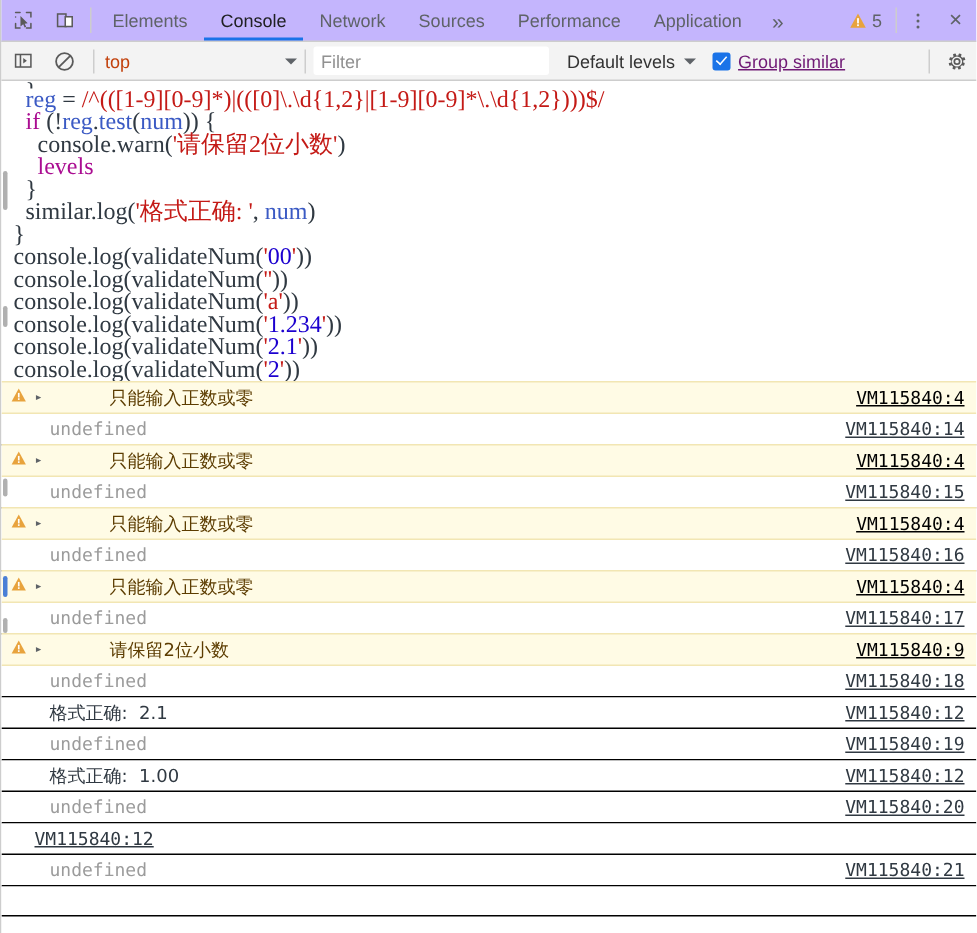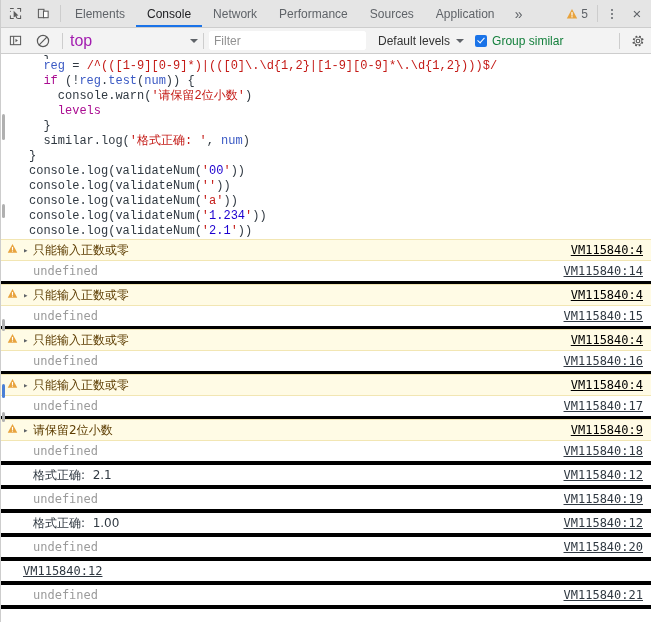--- a/index.html
+++ b/index.html
@@ -15,21 +15,21 @@
     width: 651px; height: 622px;
     display: flex; flex-direction: column;
     position: relative;
     border-left: 1px solid #cdcdcd;
   }
 
   
   .tabbar {
     height: 28px; min-height: 28px;
     display: flex; align-items: stretch;
-    background: #e5e5e5;
+    background: #c4b5fd;
     border-bottom: 1px solid #cdcdcd;
     font-size: 12px;
     position: relative;
   }
   .tb-iconbtn {
     width: 28px;
     display: flex; align-items: center; justify-content: center;
     color: #5a5a5a;
     flex: 0 0 auto;
   }
@@ -98,22 +98,22 @@
     flex: 0 0 auto;
   }
   .fb-sep {
     width: 1px; background: #cdcdcd;
     height: 16px; margin: 0 5px;
     flex: 0 0 auto;
   }
   .ctx-select {
     display: flex; align-items: center;
     min-width: 130px;
-    color: #a21caf;
-    font-size: 16px;
+    color: #c2410c;
+    font-size: 12px;
     padding-left: 2px;
     flex: 0 0 auto;
   }
   .ctx-select .lbl { flex: 1 1 auto; }
   .caret {
     width: 0; height: 0;
     border-left: 4px solid transparent;
     border-right: 4px solid transparent;
     border-top: 4px solid #5f6368;
     margin-left: 6px;
@@ -134,22 +134,23 @@
   .filter-input::placeholder { color: #919191; }
   .levels {
     display: flex; align-items: center;
     color: #333; font-size: 12px;
     margin-left: 12px;
     flex: 0 0 auto;
   }
   .grp {
     display: flex; align-items: center; gap: 5px;
     margin-left: 11px;
-    color: #15803d; font-size: 12px;
-    flex: 0 0 auto;
+    color: #701a75; font-size: 12px;
+    flex: 0 0 auto;
+    text-decoration: underline;
   }
   .chk {
     width: 12px; height: 12px;
     background: #1a73e8;
     border-radius: 2px;
     position: relative;
     flex: 0 0 auto;
   }
   .chk::after {
     content: "";
@@ -198,39 +199,39 @@
   .codeblock {
     padding: 0 0 0 0;
     border-bottom: 1px solid #f0f0f0;
     background: #fff;
     position: relative;
   }
   .codeline {
     height: 15px;
     line-height: 15px;
     white-space: pre;
-    padding-left: 28px;
+    padding-left: 8px;
     color: #303942;
-    font-family: Liberation Mono, monospace;
-    font-size: 12px;
+    font-family: Liberation Serif, serif;
+    font-size: 16px;
   }
   .codeline.clipped { height: 5px; overflow: hidden; line-height: 15px; }
   .k-kw   { color: #aa0d91; }
   .k-str  { color: #c41a16; }
   .k-num  { color: #1c00cf; }
   .k-var  { color: #3b5ac4; }
   .k-pln  { color: #303942; }
   .k-re   { color: #c41a16; }
 
   
   .msgrow {
     display: flex;
     align-items: flex-start;
     min-height: 20px;
-    border-bottom: 4px solid #000000;
+    border-bottom: 1px solid #000000;
     position: relative;
     padding: 2px 0 2px 0;
     background: #fff;
   }
   .msgrow.warn {
     background: #fffbe5;
     border-top: 1px solid #f2e6b3;
     border-bottom: 1px solid #f2e6b3;
     margin-top: -1px;
   }
@@ -249,21 +250,21 @@
   .msg-text {
     flex: 1 1 auto;
     line-height: 16px;
     white-space: pre;
     overflow: hidden;
     font-family: "DejaVu Sans Mono", monospace;
     font-size: 12px;
     color: #303942;
   }
   .msg-text.cjk { font-family: "DejaVu Sans", sans-serif; font-size: 12px; }
-  .msg-text.warn-t { color: #5c3c00; }
+  .msg-text.warn-t { color: #5c3c00; margin-left: 40px; }
   .msg-text.undef { color: #9b9b9b; }
   .msg-link {
     flex: 0 0 auto;
     padding-right: 8px;
     line-height: 16px;
     color: #303942;
     text-decoration: underline;
     font-family: "DejaVu Sans Mono", monospace;
     font-size: 12px;
     white-space: nowrap;
@@ -296,24 +297,24 @@
     <div class="tab">
         <span>Elements</span>
       </div>
     <div class="tab active">
         <span>Console</span>
       </div>
     <div class="tab">
         <span>Network</span>
       </div>
     <div class="tab">
+        <span>Sources</span>
+      </div>
+    <div class="tab">
         <span>Performance</span>
-      </div>
-    <div class="tab">
-        <span>Sources</span>
       </div>
     <div class="tab">
         <span>Application</span>
       </div>
     <div class="tab-more">»</div>
 
     <div class="spacer"></div>
 
     <div class="warn-badge">
       <span>
@@ -393,20 +394,21 @@
         <div class="codeline"><span class="k-pln">    console.warn(</span><span class="k-str">'请保留2位小数'</span><span class="k-pln">)</span></div>
         <div class="codeline"><span class="k-kw">    levels</span></div>
         <div class="codeline"><span class="k-pln">  }</span></div>
         <div class="codeline"><span class="k-pln">  similar.log(</span><span class="k-str">'格式正确: '</span><span class="k-pln">, </span><span class="k-var">num</span><span class="k-pln">)</span></div>
         <div class="codeline"><span class="k-pln">}</span></div>
         <div class="codeline"><span class="k-pln">console.log(validateNum(</span><span class="k-str">'</span><span class="k-num">00</span><span class="k-str">'</span><span class="k-pln">))</span></div>
         <div class="codeline"><span class="k-pln">console.log(validateNum(</span><span class="k-str">''</span><span class="k-pln">))</span></div>
         <div class="codeline"><span class="k-pln">console.log(validateNum(</span><span class="k-str">'a'</span><span class="k-pln">))</span></div>
         <div class="codeline"><span class="k-pln">console.log(validateNum(</span><span class="k-str">'</span><span class="k-num">1.234</span><span class="k-str">'</span><span class="k-pln">))</span></div>
         <div class="codeline"><span class="k-pln">console.log(validateNum(</span><span class="k-str">'</span><span class="k-num">2.1</span><span class="k-str">'</span><span class="k-pln">))</span></div>
+        <div class="codeline"><span class="k-pln">console.log(validateNum(</span><span class="k-str">'</span><span class="k-num">2</span><span class="k-str">'</span><span class="k-pln">))</span></div>
       </div>
     <div>
         <div class="msgrow warn">
           <div class="msg-gutter">
             <svg width="11" height="11" viewBox="0 0 12 12">
               <path d="M6 1L11.2 10.5H0.8z" fill="#e8a33d"></path>
               <rect x="5.4" y="4.3" width="1.2" height="3.3" fill="#fff"></rect>
               <rect x="5.4" y="8.2" width="1.2" height="1.2" fill="#fff"></rect>
             </svg>
           </div>

